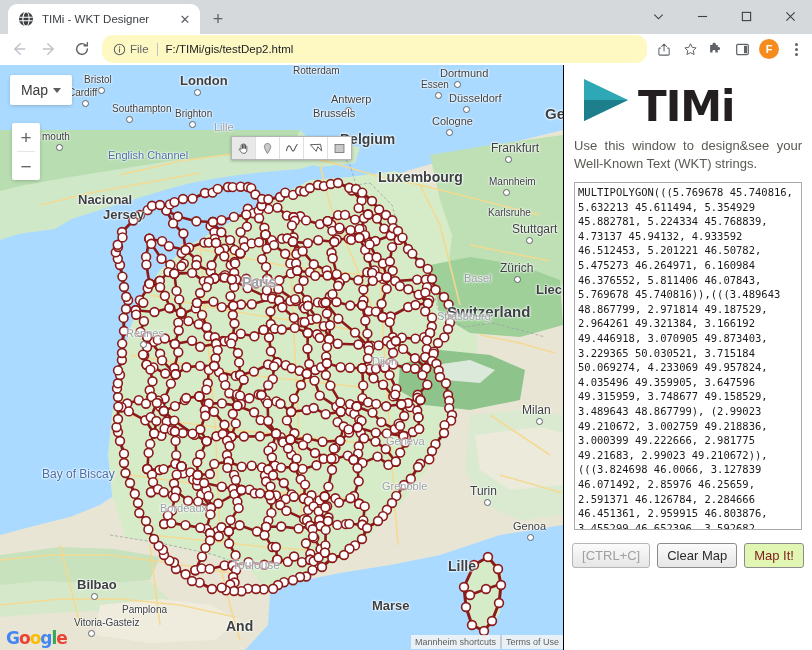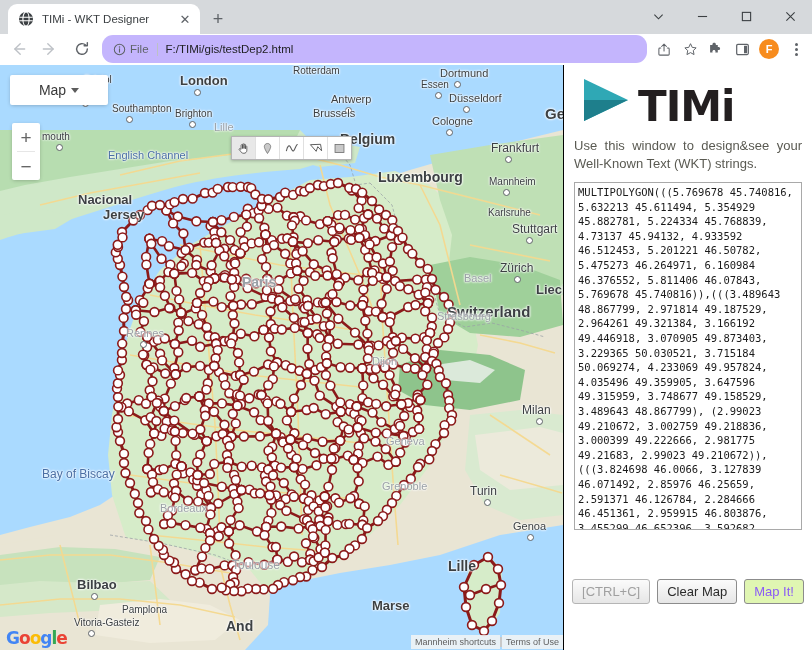--- a/index.html
+++ b/index.html
@@ -73,21 +73,21 @@
     width: 28px; height: 28px; margin-left: 4px;
     display: flex; align-items: center; justify-content: center;
     color: #5f6368;
     border-radius: 50%;
   }
   .nav-btn.disabled { color: #bdc1c6; }
   .nav-btn svg { display:block; }
   .omnibox {
     flex: 1 1 auto;
     height: 28px; margin-left: 6px; margin-right: 4px;
-    background: #c4b5fd;
+    background: #fef9c3;
     border-radius: 11px;
     display: flex; align-items: center;
     font-size: 11.5px; color: #202124;
     overflow: hidden;
   }
   .omni-info {
     width: 20px; margin-left: 7px; flex: 0 0 20px;
     display: flex; align-items: center; justify-content: center;
     color: #5f6368;
   }
@@ -130,21 +130,21 @@
   }
   .map-canvas { position:absolute; inset:0; }
 
   .map-type-btn {
     position: absolute; left: 10px; top: 10px;
     height: 30px; min-width: 58px;
     background: #ffffff;
     border-radius: 2px;
     box-shadow: 0 1px 4px -1px rgba(0,0,0,.3);
     display: flex; align-items: center; justify-content: center;
-    gap: 5px; padding: 0 20px;
+    gap: 5px; padding: 0 2px;
     font-size: 14px; color: #3a3a3a;
   }
   .caret-dn {
     width: 0; height: 0;
     border-left: 4px solid transparent;
     border-right: 4px solid transparent;
     border-top: 5px solid #5c5c5c;
   }
   .zoom-ctrl {
     position: absolute; left: 12px; top: 58px;
@@ -260,27 +260,26 @@
   }
   .pbtn {
     font-family: "Liberation Sans", sans-serif;
     font-size: 13px;
     padding: 4px 9px;
     border: 1px solid #8c8c8c;
     border-radius: 3px;
     background: linear-gradient(#fbfbfb, #e6e6e6);
     color: #2b2b2b;
     white-space: nowrap;
-    margin-top: 36px;
   }
   .pbtn.disabled { color: #a0a0a0; border-color: #b5b5b5; }
   .pbtn.primary {
     background: #e0f6b2;
     border-color: #8c8c8c;
-    color: #8b5cf6;
+    color: #7f1d1d;
   }
 </style>
 </head>
 <body>
 
 <div id="app">
 
   <div class="chrome-tabstrip">
     <div class="tab">
       <span class="tab-favicon">

